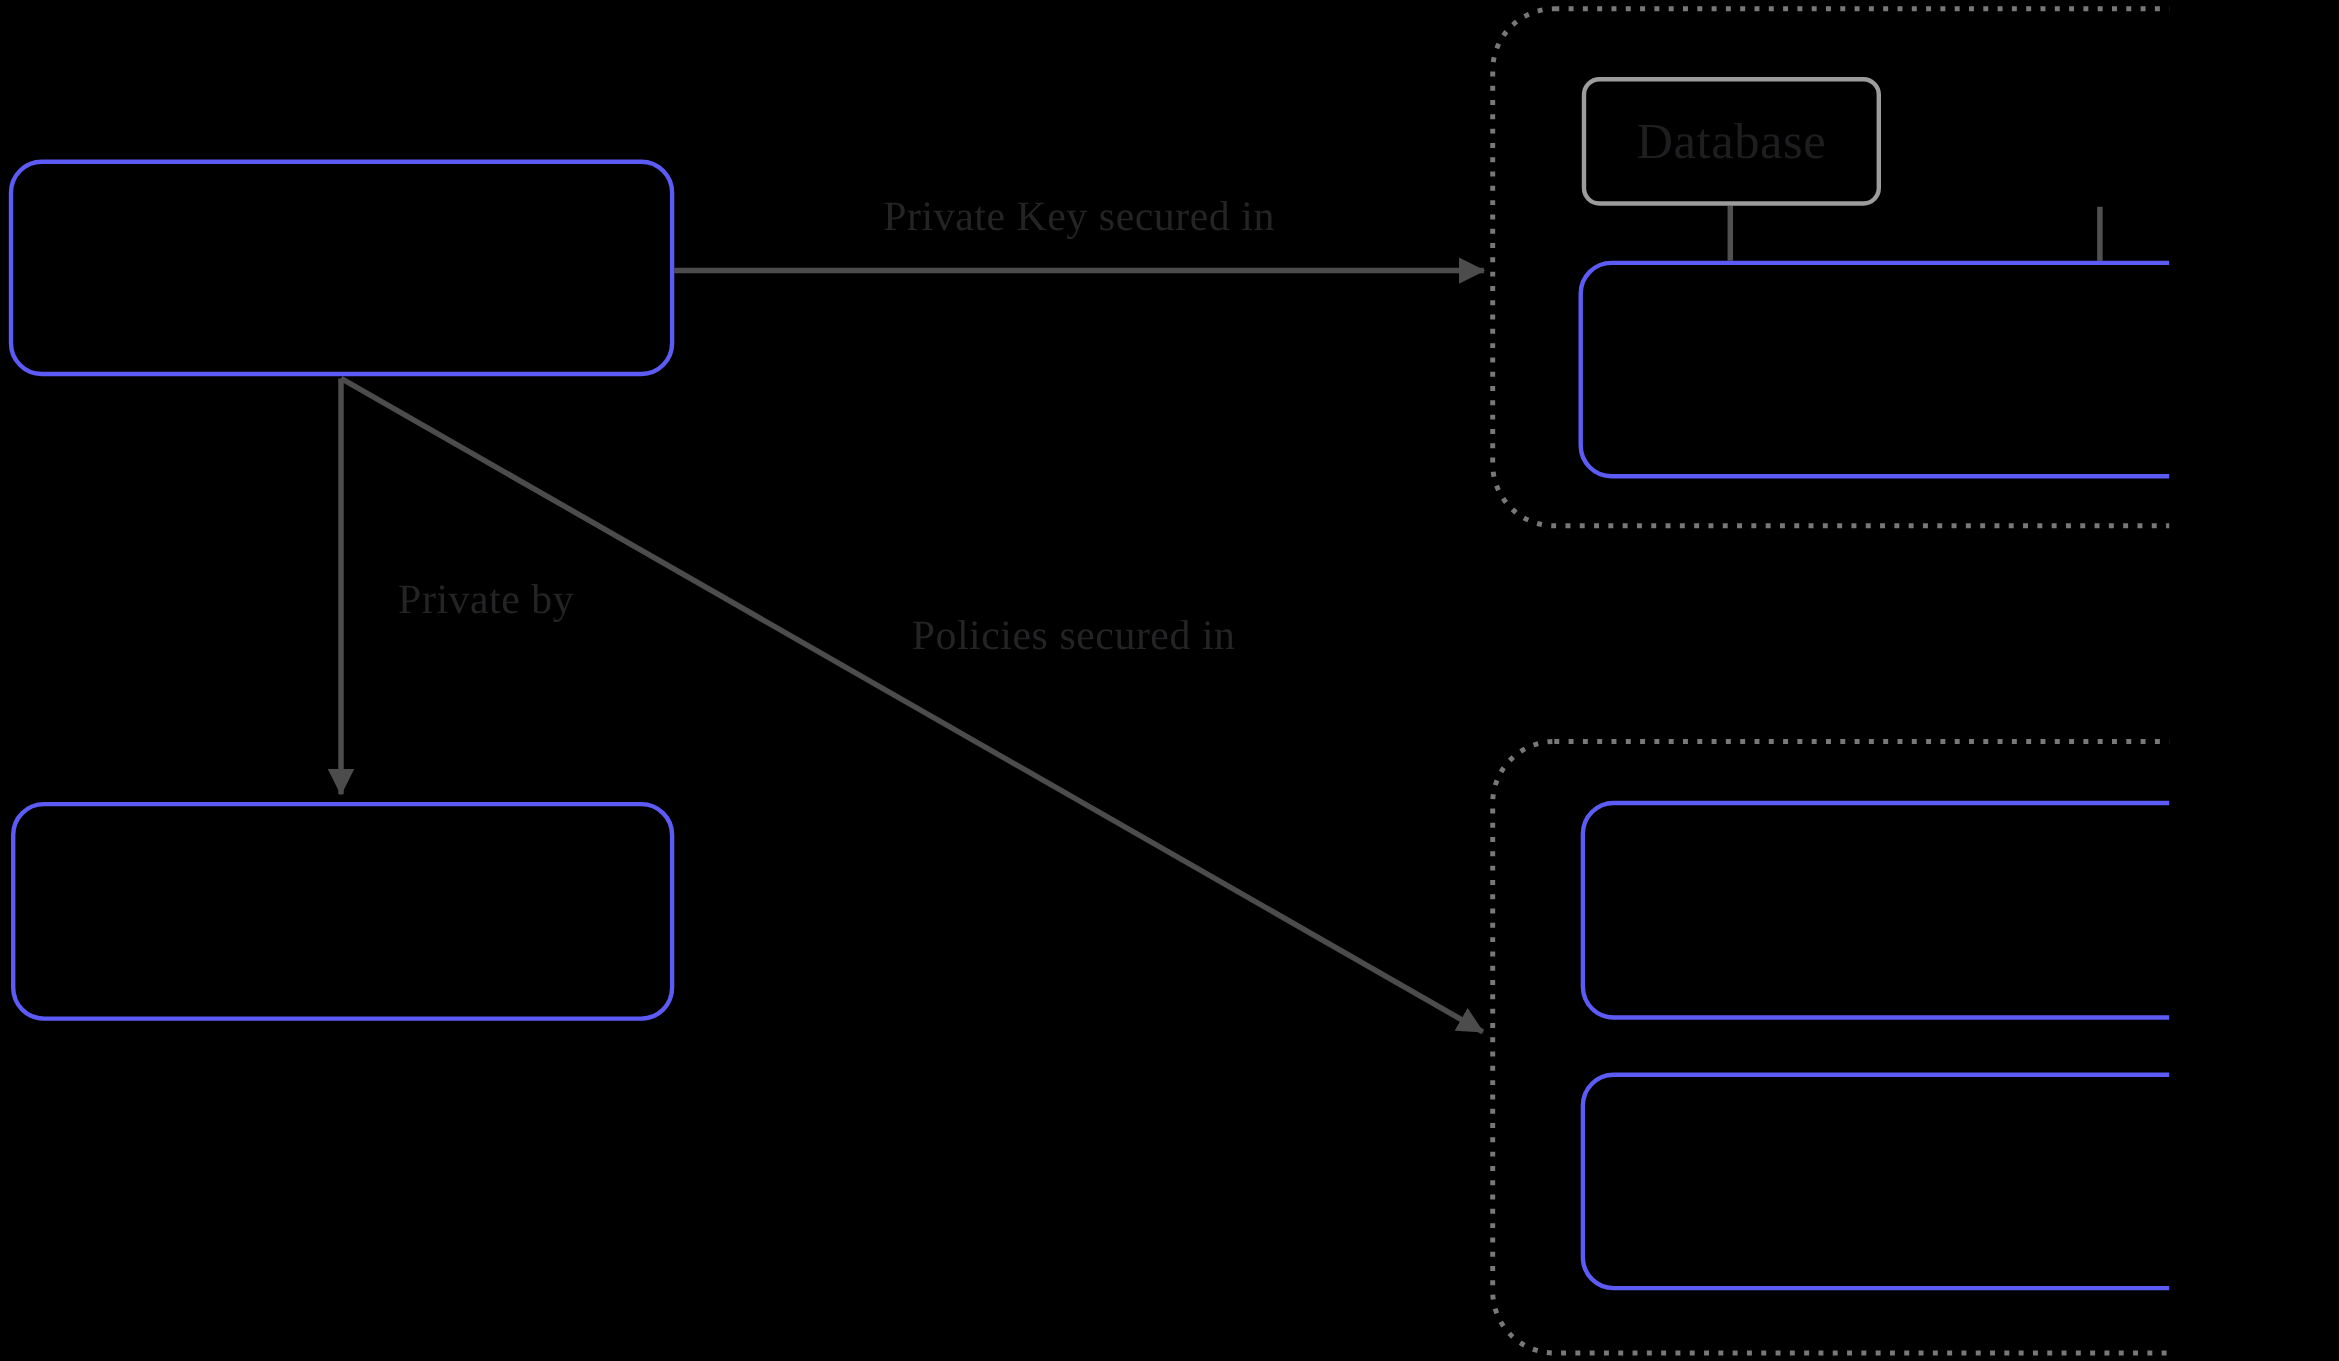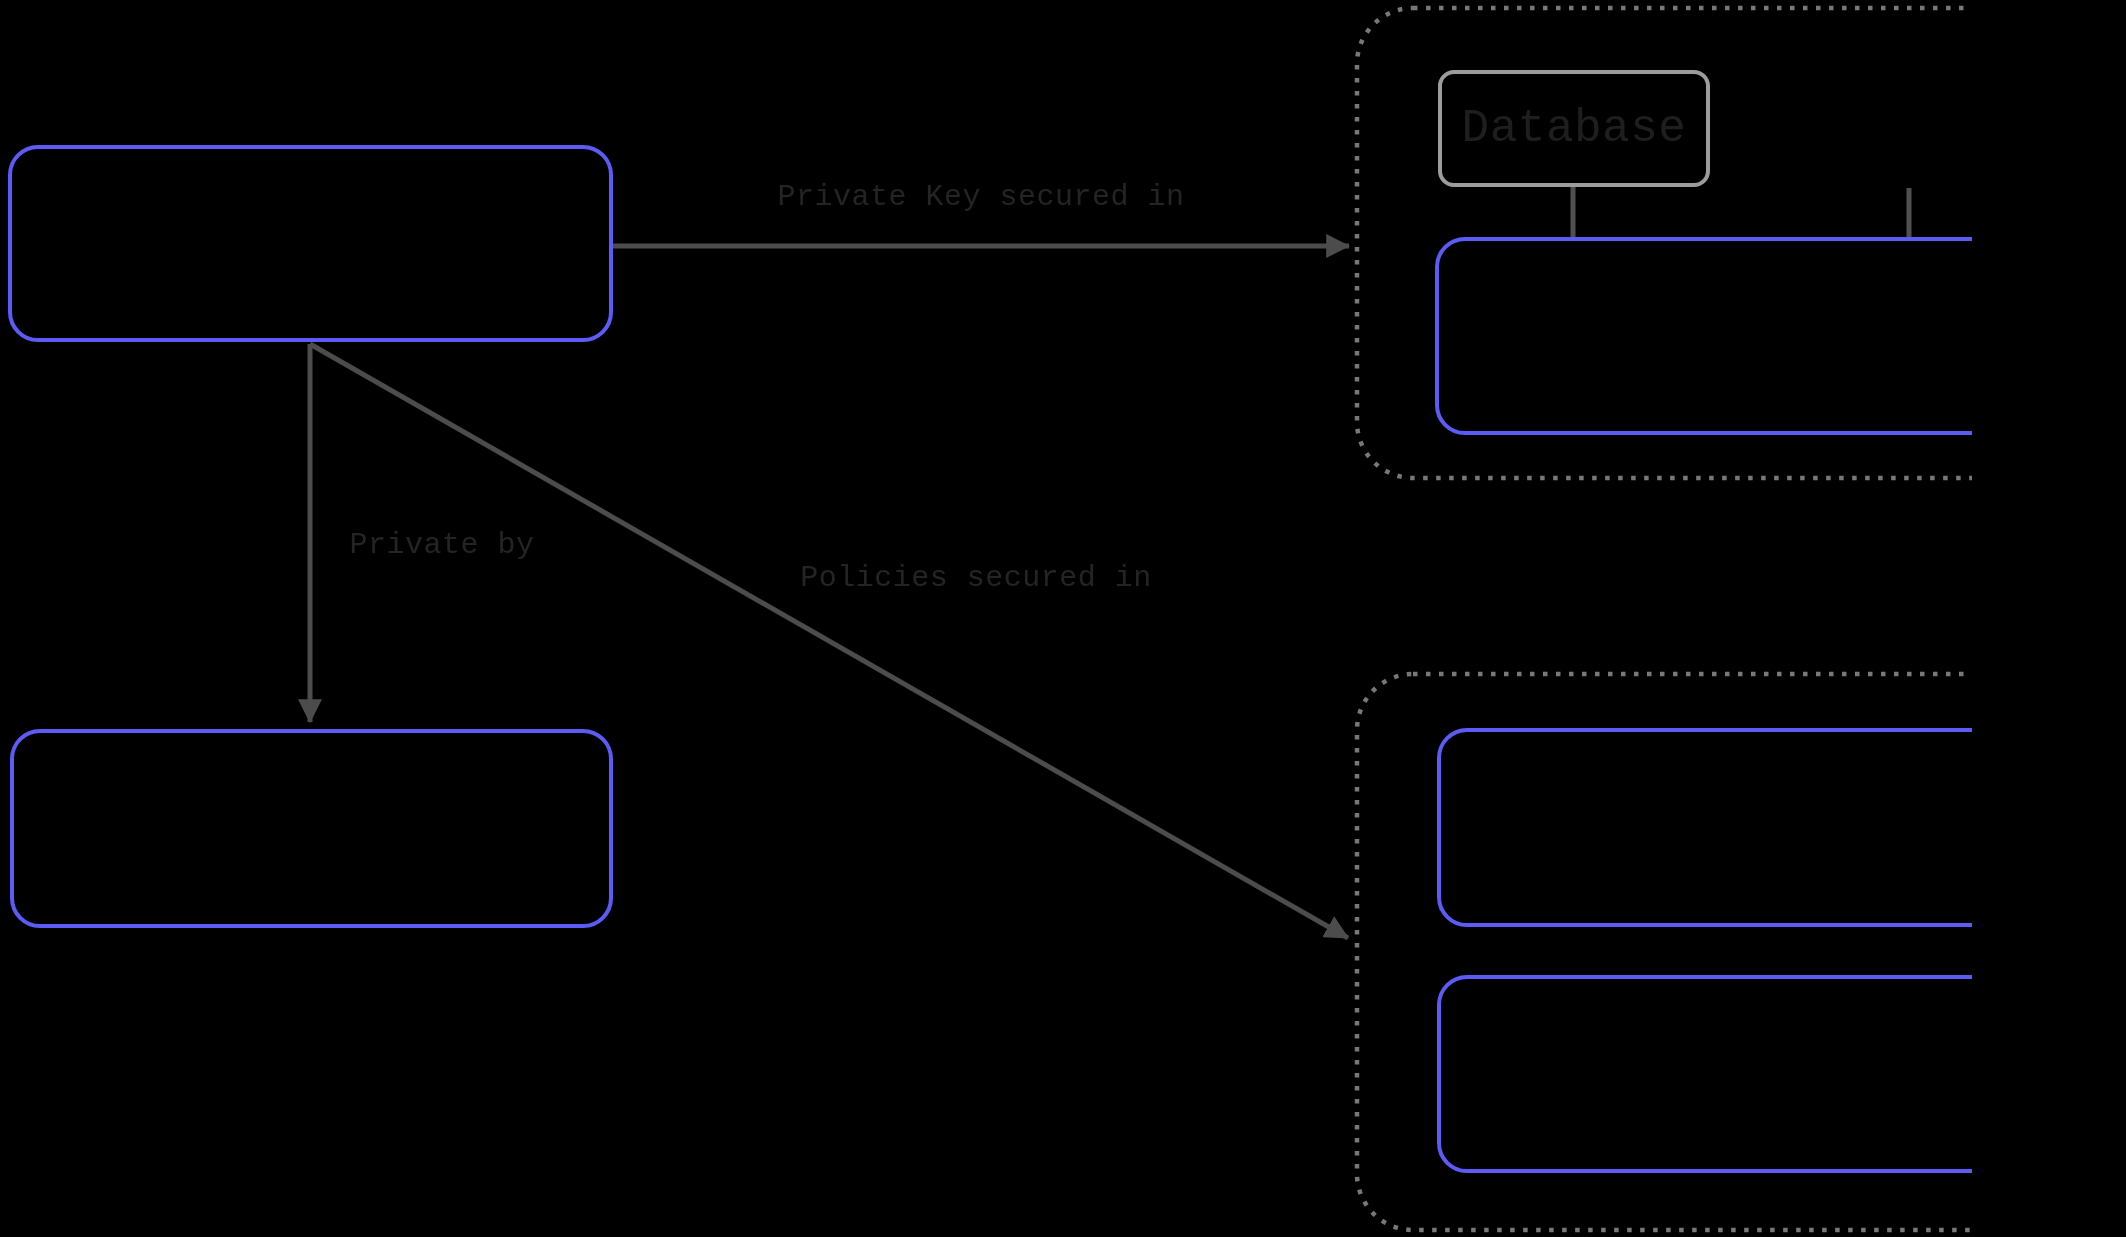--- a/index.html
+++ b/index.html
@@ -6,21 +6,21 @@
     margin: 0;
     padding: 0;
     background: #000000;
   }
   .canvas {
     position: relative;
     width: 1972px;
     height: 1237px;
     background: #000000;
     overflow: hidden;
-    font-family: Liberation Mono, monospace;
+    font-family: Liberation Serif, serif;
   }
   .canvas svg.wires {
     position: absolute;
     left: 0;
     top: 0;
     width: 2126px;
     height: 1237px;
   }
   .node {
     position: absolute;
@@ -42,21 +42,21 @@
     color: #1e1e20;
     font-size: 46px;
     font-weight: 400;
     letter-spacing: 0.5px;
     white-space: nowrap;
   }
   .edge-label {
     position: absolute;
     transform: translate(-50%, -50%);
     color: #242426;
-    font-size: 30px;
+    font-size: 38px;
     font-weight: 400;
     letter-spacing: 0.5px;
     white-space: nowrap;
   }
   
   #box-top-left      { left: 8px;    top: 145px;  width: 605px; height: 197px; }
   #box-bottom-left   { left: 10px;   top: 729px;  width: 603px; height: 199px; }
   #box-database      { left: 1438px; top: 70px;   width: 272px; height: 117px; }
   #box-hsm           { left: 1772px; top: 72px;   width: 275px; height: 116px; }
   #box-group-top     { left: 1435px; top: 237px;  width: 610px; height: 198px; }

